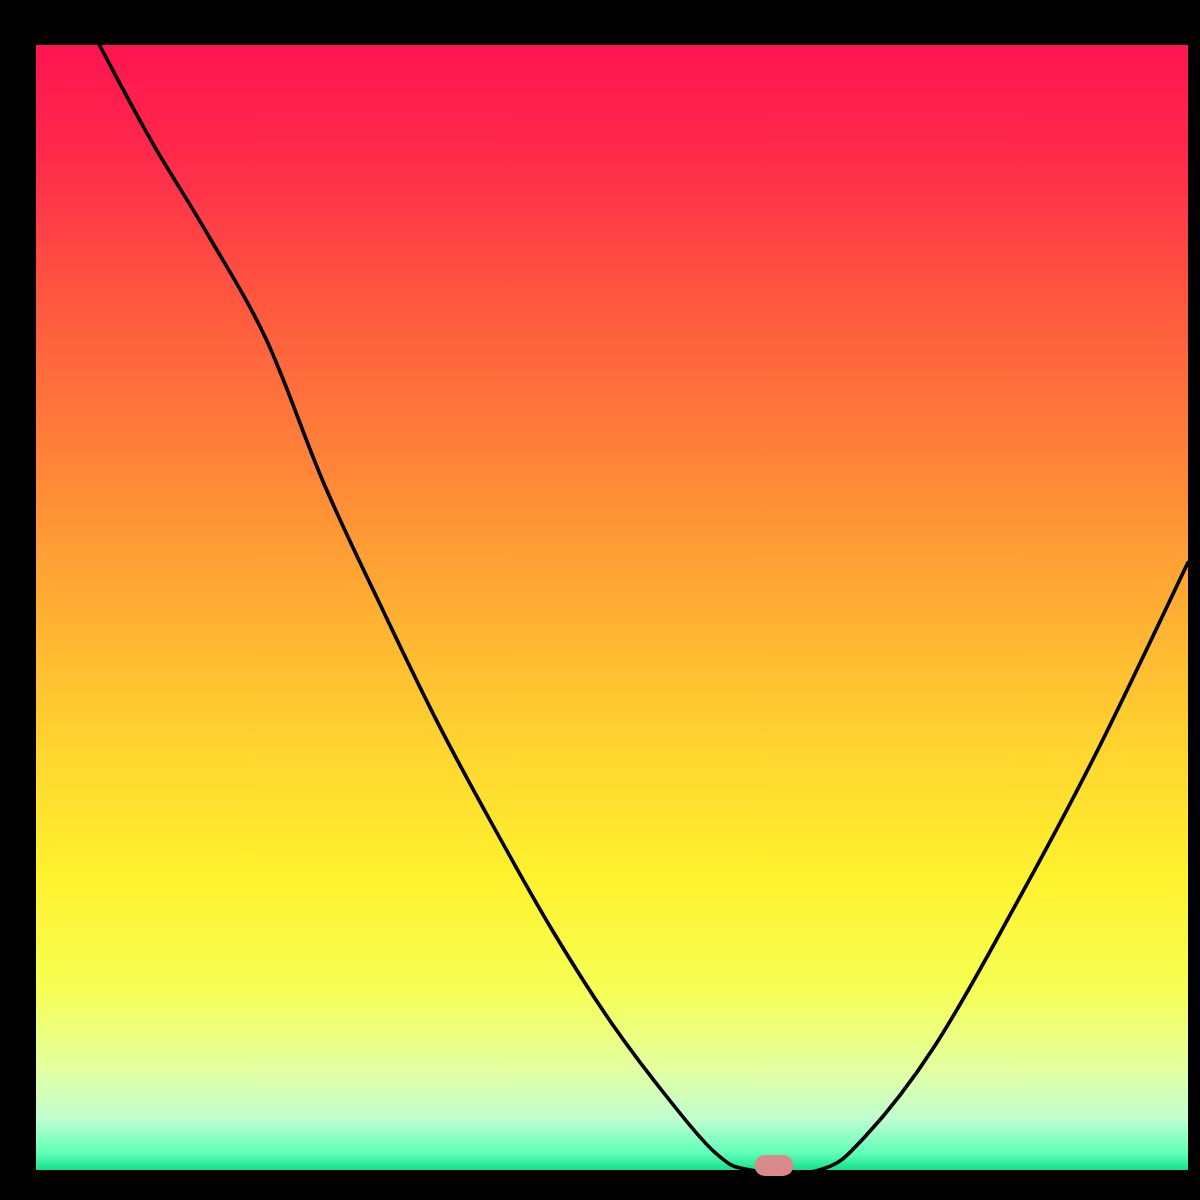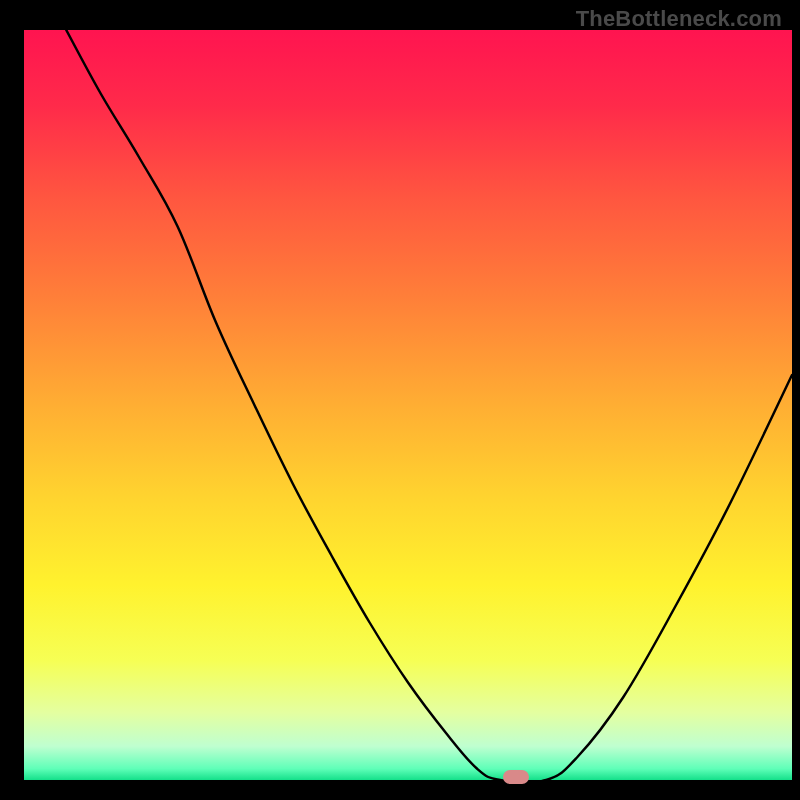--- a/index.html
+++ b/index.html
@@ -42,21 +42,20 @@
     border-radius: 7px;
     background: #d98989;
     z-index: 40;
   }
 </style>
 </head>
 <body>
 
 <div class="frame">
 
-  <div class="watermark">TheBottleneck.com</div>
 
   <div class="plot">
     <svg id="plot-svg" viewBox="0 0 1000 1000" preserveAspectRatio="none" width="100%" height="100%">
       <defs>
         <linearGradient id="bg-grad" x1="0" y1="0" x2="0" y2="1">
             <stop offset="0.00%" stop-color="#ff1450"></stop>
             <stop offset="10.00%" stop-color="#ff2a4a"></stop>
             <stop offset="22.00%" stop-color="#ff5540"></stop>
             <stop offset="35.00%" stop-color="#ff7d39"></stop>
             <stop offset="50.00%" stop-color="#ffae33"></stop>

